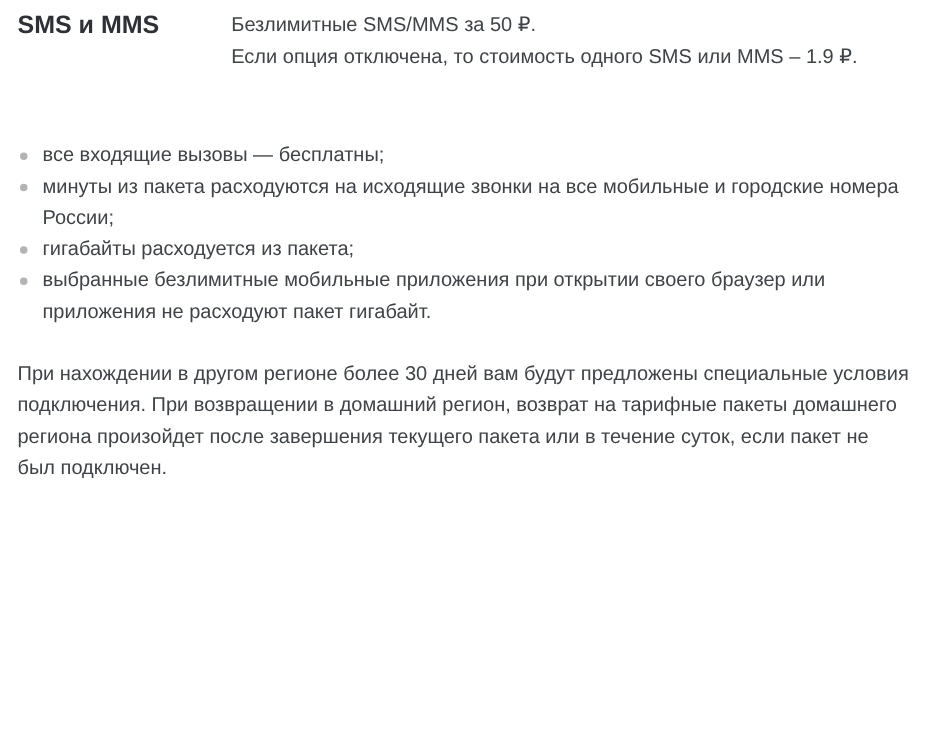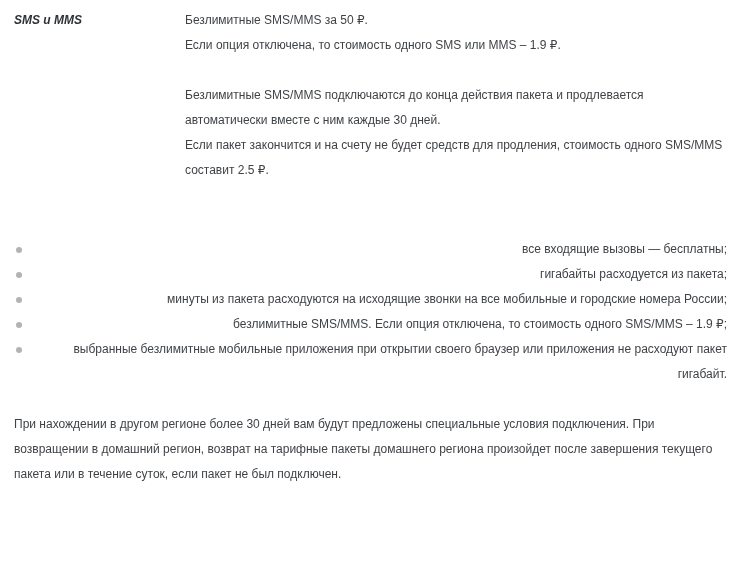--- a/index.html
+++ b/index.html
@@ -24,31 +24,30 @@
   .section {
     display: flex;
     align-items: flex-start;
   }
   .section + .section {
     margin-top: 54px;
   }
   .section-label {
     flex: 0 0 171px;
     width: 171px;
-    font-size: 12px;
+    font-size: 20px;
     line-height: 25px;
     font-weight: bold;
     color: var(--heading-color);
     padding-right: 10px;
-    font-style: italic;
   }
   .section-content {
     flex: 1 1 auto;
     min-width: 0;
-    font-size: 12px;
+    font-size: 16px;
     line-height: 25px;
     color: var(--text-color);
   }
   .para {
     margin: 0 0 25px 0;
     white-space: pre-line;
   }
   .para:last-child { margin-bottom: 0; }
   .intro { margin: 0; white-space: pre-line; }
   .bullet-list {
@@ -65,60 +64,53 @@
     width: 6px;
     height: 6px;
     border-radius: 50%;
     background: var(--bullet-color);
     margin: 10px 12px 0 2px;
   }
   .bullet-text {
     flex: 1 1 auto;
     min-width: 0;
     white-space: pre-line;
-    text-align: right;
   }
   .outro {
     margin: 25px 0 0 0;
     white-space: pre-line;
   }
 </style>
 </head>
 <body>
 
 <div class="page">
 
   <div class="section">
     <div class="section-label">SMS и MMS</div>
     <div class="section-content">
       <p class="para">Безлимитные SMS/MMS за 50 ₽.
 Если опция отключена, то стоимость одного SMS или MMS – 1.9 ₽.</p>
-      <p class="para">Безлимитные SMS/MMS подключаются до конца действия пакета и продлевается автоматически вместе с ним каждые 30 дней.
-Если пакет закончится и на счету не будет средств для продления, стоимость одного SMS/MMS составит 2.5 ₽.</p>
     </div>
   </div>
 
   <div class="section">
     <div class="section-content">
       <ul class="bullet-list">
         <li class="bullet-item">
           <span class="bullet-dot"></span>
           <span class="bullet-text">все входящие вызовы — бесплатны;</span>
         </li>
         <li class="bullet-item">
           <span class="bullet-dot"></span>
-          <span class="bullet-text">гигабайты расходуется из пакета;</span>
-        </li>
-        <li class="bullet-item">
-          <span class="bullet-dot"></span>
           <span class="bullet-text">минуты из пакета расходуются на исходящие звонки на все мобильные и городские номера России;</span>
         </li>
         <li class="bullet-item">
           <span class="bullet-dot"></span>
-          <span class="bullet-text">безлимитные SMS/MMS. Если опция отключена, то стоимость одного SMS/MMS – 1.9 ₽;</span>
+          <span class="bullet-text">гигабайты расходуется из пакета;</span>
         </li>
         <li class="bullet-item">
           <span class="bullet-dot"></span>
           <span class="bullet-text">выбранные безлимитные мобильные приложения при открытии своего браузер или приложения не расходуют пакет гигабайт.</span>
         </li>
       </ul>
       <p class="outro">При нахождении в другом регионе более 30 дней вам будут предложены специальные условия подключения. При возвращении в домашний регион, возврат на тарифные пакеты домашнего региона произойдет после завершения текущего пакета или в течение суток, если пакет не был подключен.</p>
     </div>
   </div>
 

